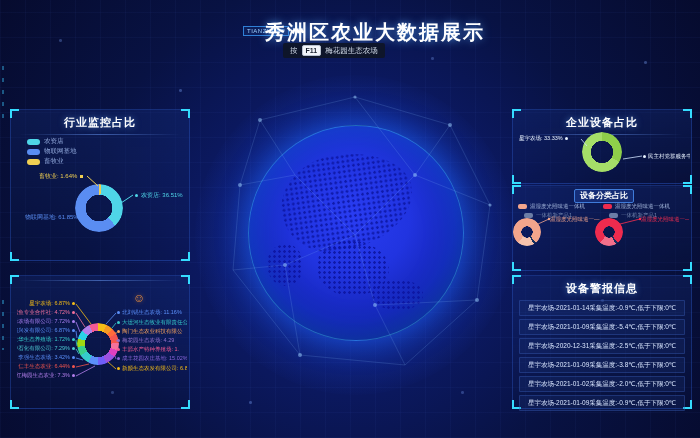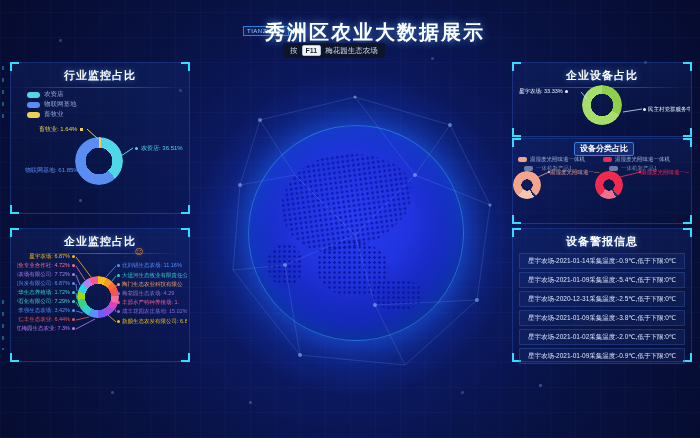--- a/index.html
+++ b/index.html
@@ -20,21 +20,21 @@
     font-size:6px;letter-spacing:.5px;padding:1px 3px;background:rgba(20,50,120,.35);}
   .title{position:absolute;left:375px;top:19px;transform:translateX(-50%);white-space:nowrap;
     font-size:20px;font-weight:bold;color:#ffffff;letter-spacing:2px;
     text-shadow:0 0 8px rgba(90,170,255,.8);}
   .hint{position:absolute;left:283px;top:43px;height:15px;display:flex;align-items:center;gap:4px;
     background:rgba(14,21,38,.9);border-radius:2px;padding:0 7px;font-size:7.5px;color:#cfd8e6;}
   .key{background:#f2f5fa;color:#1c2330;border:1px solid #b9c2d0;border-radius:2px;
     font-size:7px;line-height:9px;padding:0 3px;font-weight:bold;}
   
   .panel{position:absolute;background:linear-gradient(180deg,rgba(22,48,126,.30),rgba(8,20,64,.20));
-    border:1px solid rgba(46,90,200,.38);}
+    border:1px solid rgba(46,90,200,.38);margin-top:47px;}
   .corner{position:absolute;width:7px;height:7px;border-color:#35dcff;border-style:solid;}
   .c-tl{top:-1px;left:-1px;border-width:2px 0 0 2px;}
   .c-tr{top:-1px;right:-1px;border-width:2px 2px 0 0;}
   .c-bl{bottom:-1px;left:-1px;border-width:0 0 2px 2px;}
   .c-br{bottom:-1px;right:-1px;border-width:0 2px 2px 0;}
   .panel-title{margin-top:5px;text-align:center;font-size:11px;font-weight:bold;color:#fff;
     letter-spacing:1px;text-shadow:0 0 6px rgba(100,170,255,.6);}
   .rule{height:1px;margin:4px 8px 0;background:linear-gradient(90deg,transparent,rgba(110,160,255,.5),transparent);}
   .spokes{position:absolute;inset:0;width:100%;height:100%;pointer-events:none;}
   
@@ -187,21 +187,20 @@
       <line x1="122" y1="85" x2="110" y2="93" stroke="#4fd6e8" stroke-width="1"></line>
       <line x1="73" y1="108" x2="73" y2="114" stroke="#5a8df2" stroke-width="1"></line>
     </svg>
   </div>
 
   <div class="panel" style="left:10px;top:228px;width:178px;height:132px;">
     <i class="corner c-tl"></i>
       <i class="corner c-tr"></i>
     <i class="corner c-bl"></i>
       <i class="corner c-br"></i>
-    <div class="panel-title">企业监控占比</div>
     <div class="rule"></div>
     <div class="donut" id="d2"></div>
     <span class="emoji">☺</span>
 
     <div class="row-l" style="top:24px;">
         <span style="color: rgb(246, 189, 22);">星宇农场: 6.87%</span>
         <span class="dot" style="background: rgb(246, 189, 22);"></span>
       </div>
     <div class="row-l" style="top:33px;">
         <span style="color: rgb(244, 113, 156);">秀洲黑鱼专业合作社: 4.72%</span>

